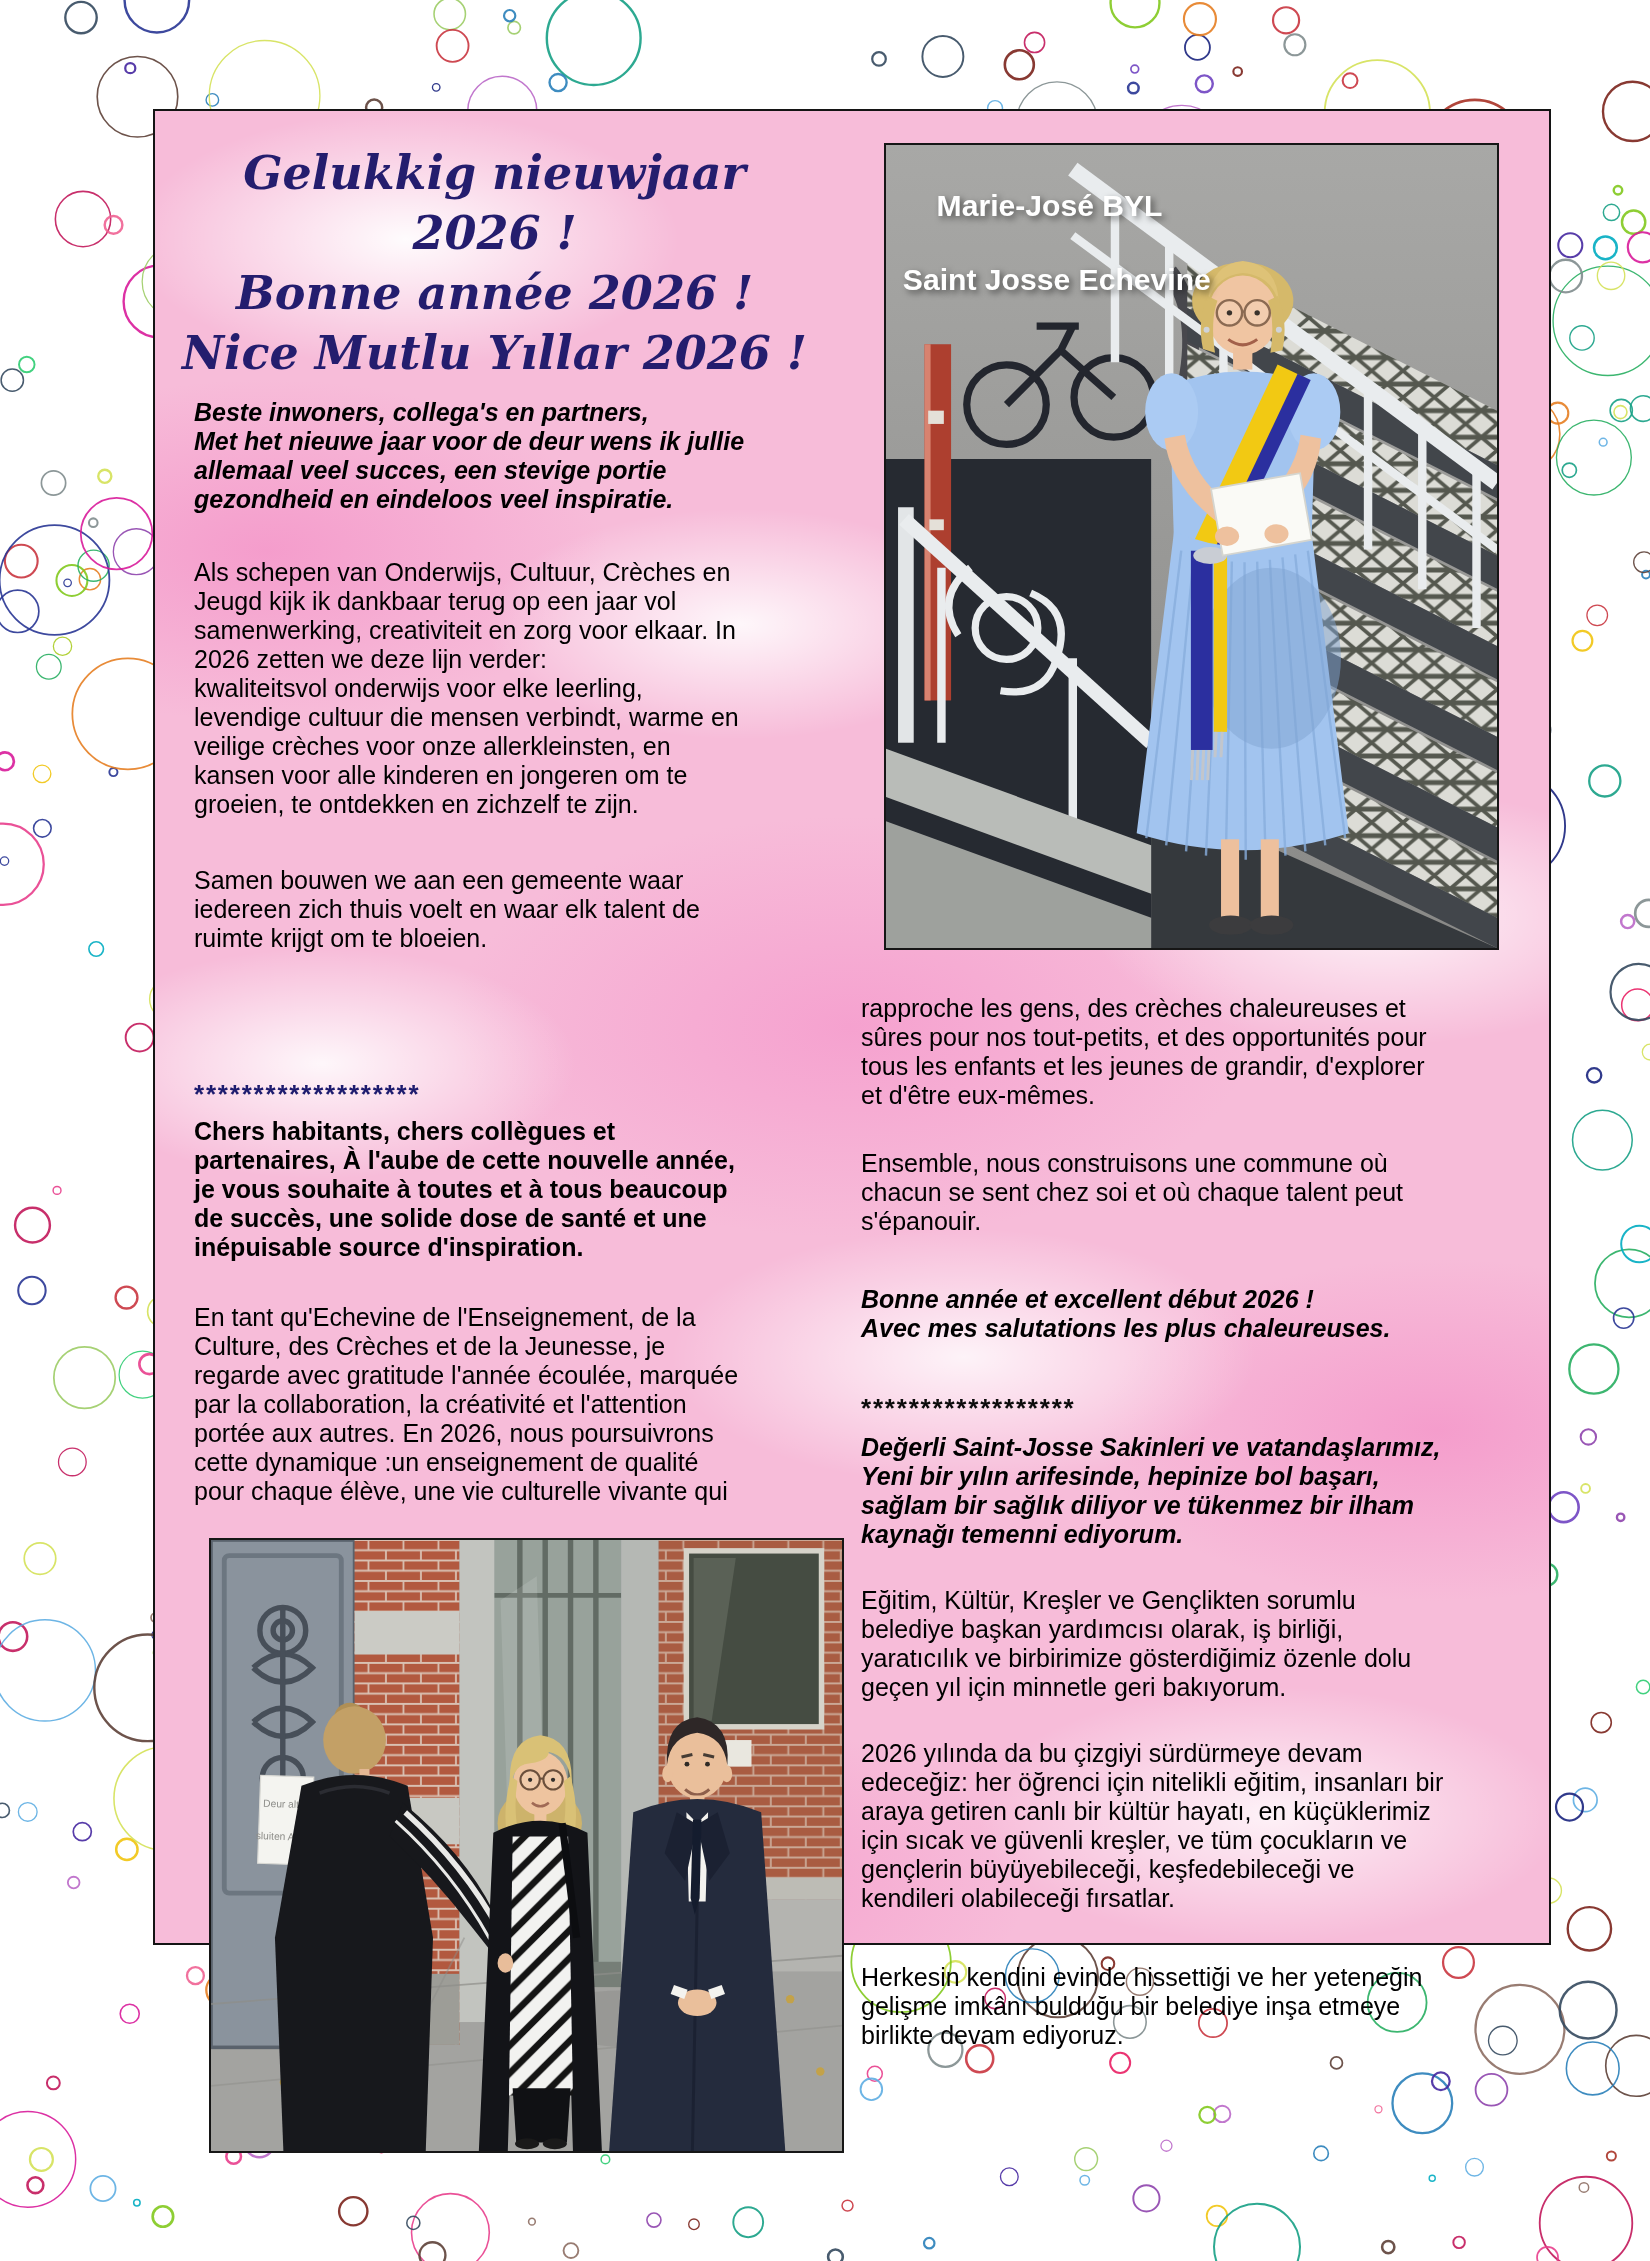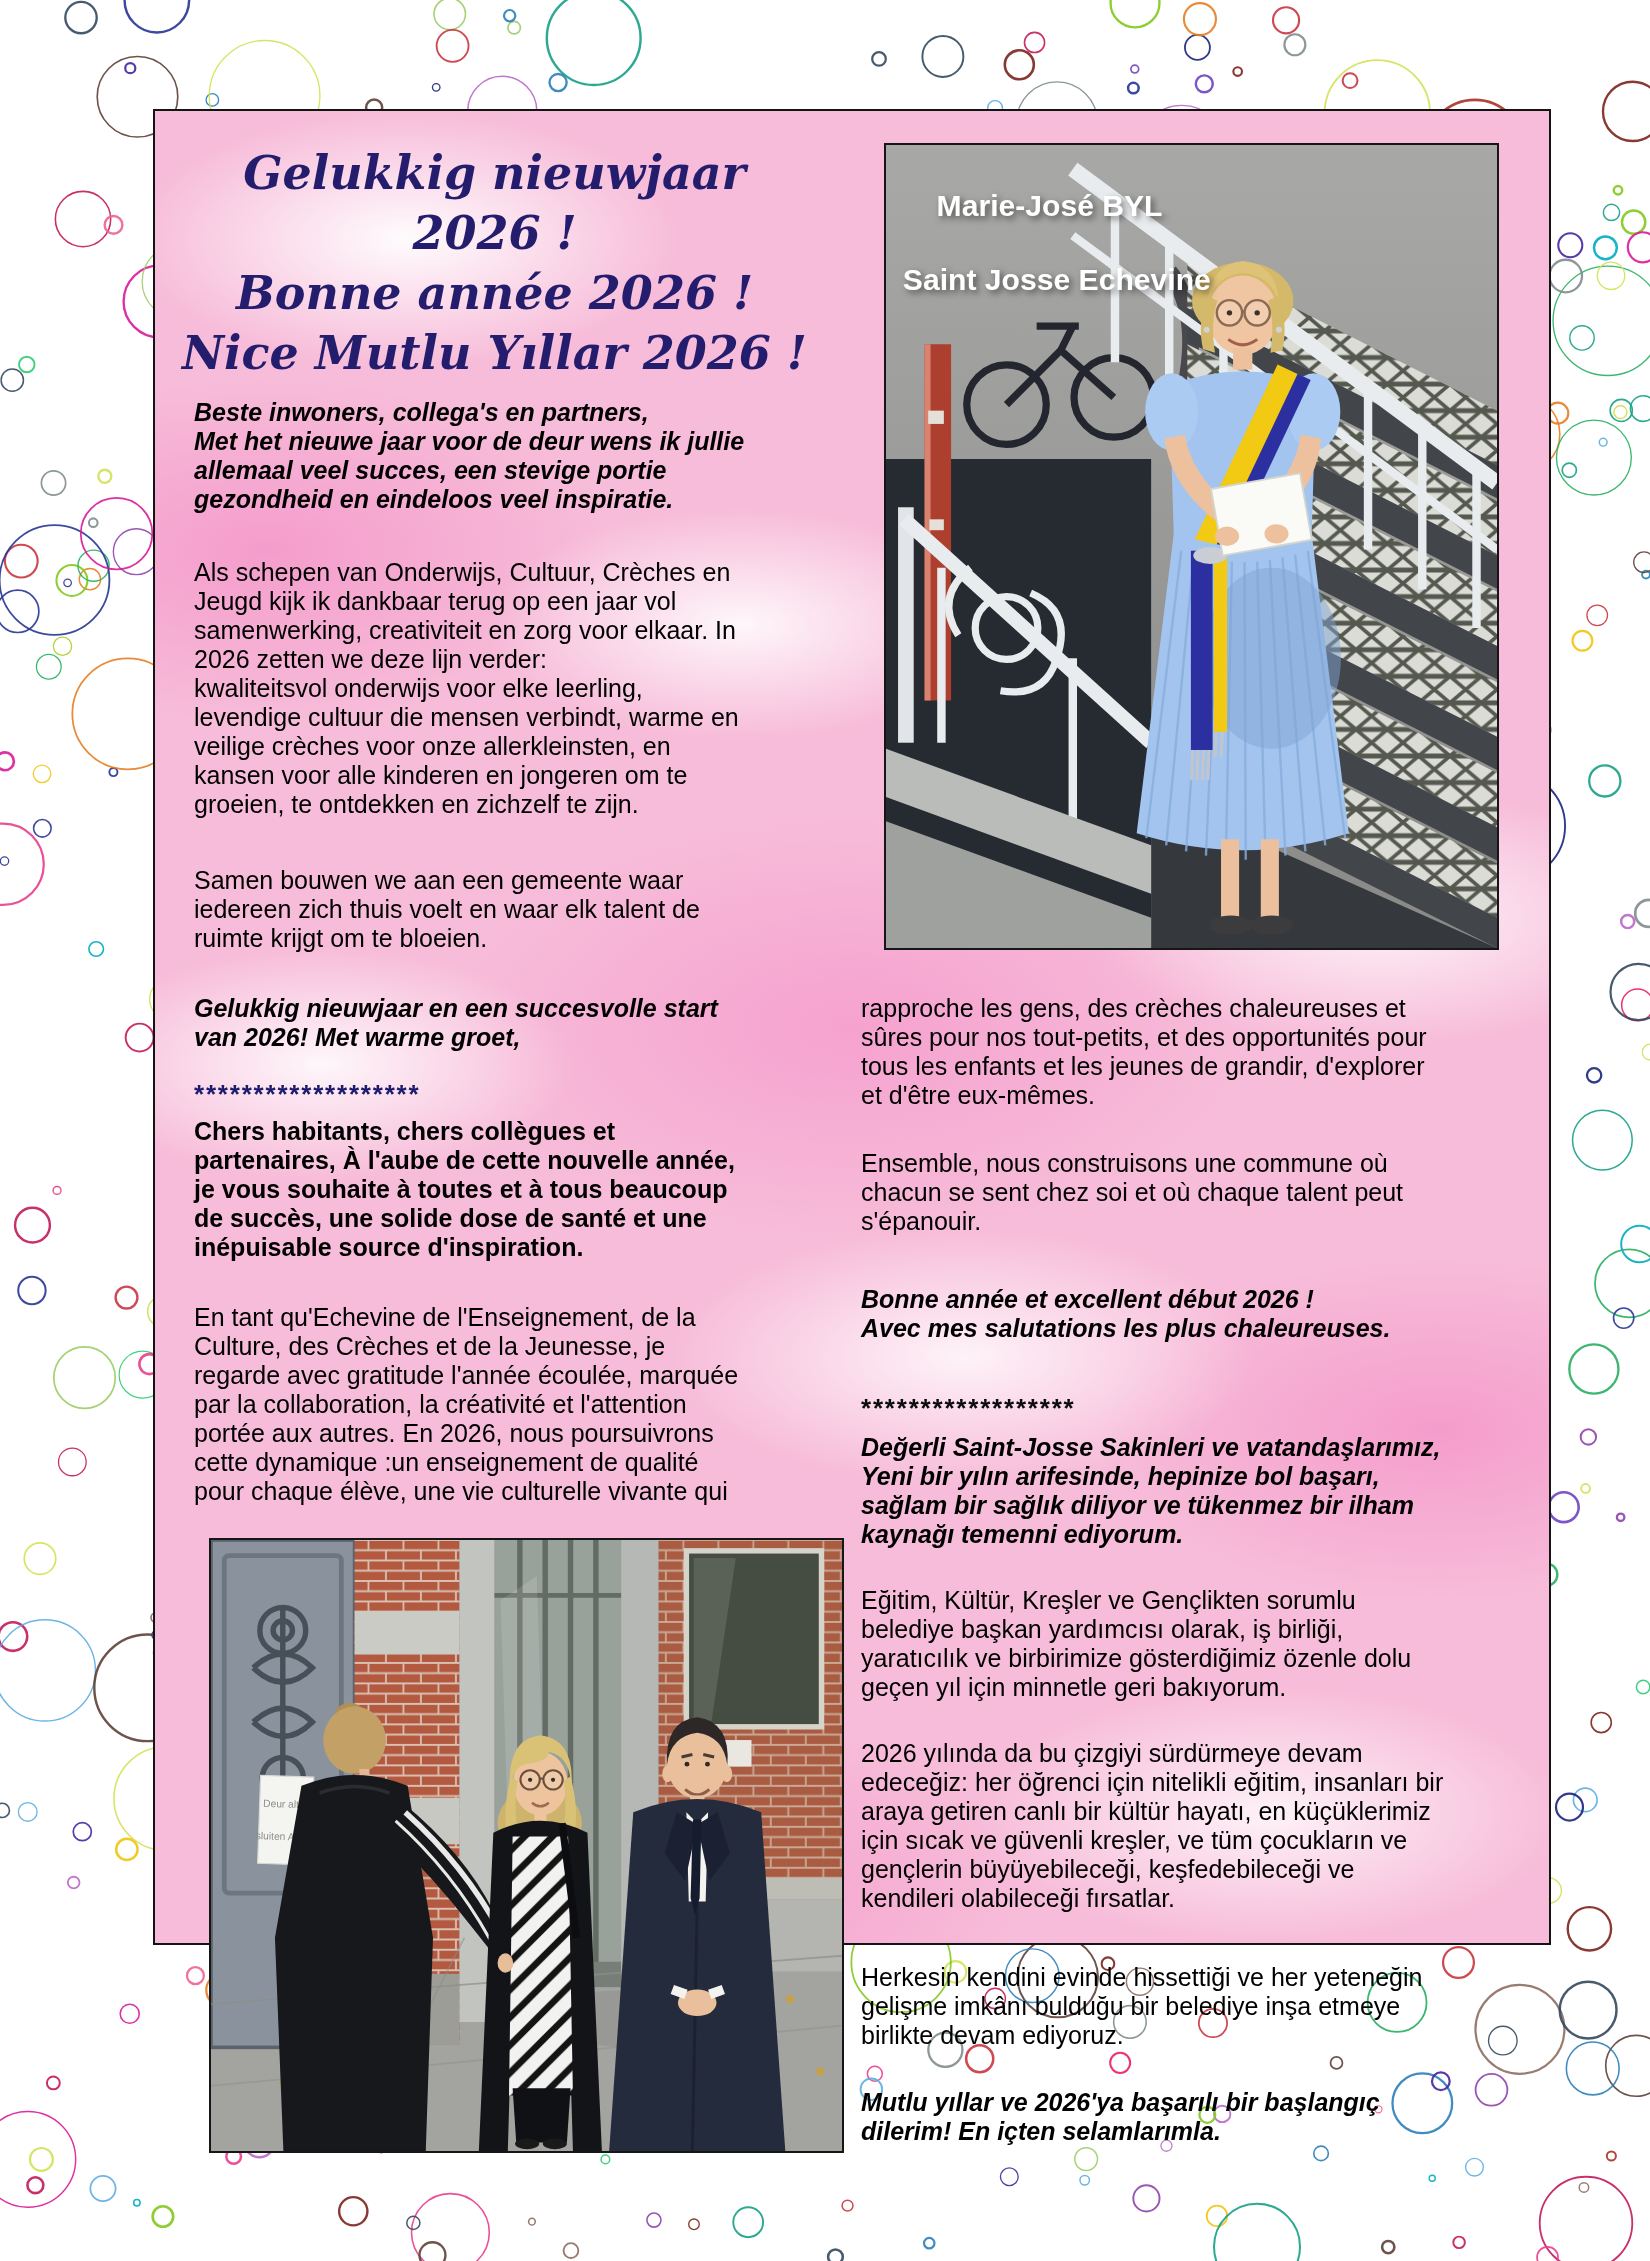--- a/index.html
+++ b/index.html
@@ -706,22 +706,20 @@
 samenwerking, creativiteit en zorg voor elkaar. In
 2026 zetten we deze lijn verder:
  kwaliteitsvol onderwijs voor elke leerling,
 levendige cultuur die mensen verbindt, warme en
 veilige crèches voor onze allerkleinsten, en
 kansen voor alle kinderen en jongeren om te
 groeien, te ontdekken en zichzelf te zijn.</div>
   <div class="tb" style="left:39px;top:723px">Samen bouwen we aan een gemeente waar
 iedereen zich thuis voelt en waar elk talent de
 ruimte krijgt om te bloeien.</div>
-  <div class="tb bi" style="left:39px;top:851px">Gelukkig nieuwjaar en een succesvolle start
-van 2026!  Met warme groet,</div>
   <div class="tb stars stars-navy" style="left:39px;top:937px">*******************</div>
   <div class="tb b" style="left:39px;top:974px">Chers habitants, chers collègues et
 partenaires, À l'aube de cette nouvelle année,
 je vous souhaite à toutes et à tous beaucoup
 de succès, une solide dose de santé et une
 inépuisable source d'inspiration.</div>
   <div class="tb" style="left:39px;top:1160px">En tant qu'Echevine de l'Enseignement, de la
 Culture, des Crèches et de la Jeunesse, je
 regarde avec gratitude l'année écoulée, marquée
 par la collaboration, la créativité et l'attention
@@ -749,22 +747,20 @@
 geçen yıl için minnetle geri bakıyorum.</div>
   <div class="tb" style="left:706px;top:1596px">2026 yılında da bu çizgiyi sürdürmeye devam
 edeceğiz: her öğrenci için nitelikli eğitim, insanları bir
 araya getiren canlı bir kültür hayatı, en küçüklerimiz
 için sıcak ve güvenli kreşler, ve tüm çocukların ve
 gençlerin büyüyebileceği, keşfedebileceği ve
 kendileri olabileceği fırsatlar.</div>
   <div class="tb" style="left:706px;top:1820px">Herkesin kendini evinde hissettiği ve her yeteneğin
 gelişme imkânı bulduğu bir belediye inşa etmeye
 birlikte devam ediyoruz.</div>
-  <div class="tb bi" style="left:706px;top:1945px">Mutlu yıllar ve 2026'ya başarılı bir başlangıç
-dilerim! En içten selamlarımla.</div>
 
   <div class="photo photo1">
     <svg viewBox="0 0 1014 1330" preserveAspectRatio="none" xmlns="http://www.w3.org/2000/svg">
       <defs>
         <linearGradient id="wallgrad" x1="0" y1="0" x2="0" y2="1">
           <stop offset="0" stop-color="#a8a8a6"></stop>
             <stop offset="1" stop-color="#898987"></stop>
         </linearGradient>
         <pattern id="lattice" width="52" height="44" patternUnits="userSpaceOnUse">
           <rect width="52" height="44" fill="#dcdcd6"></rect>

